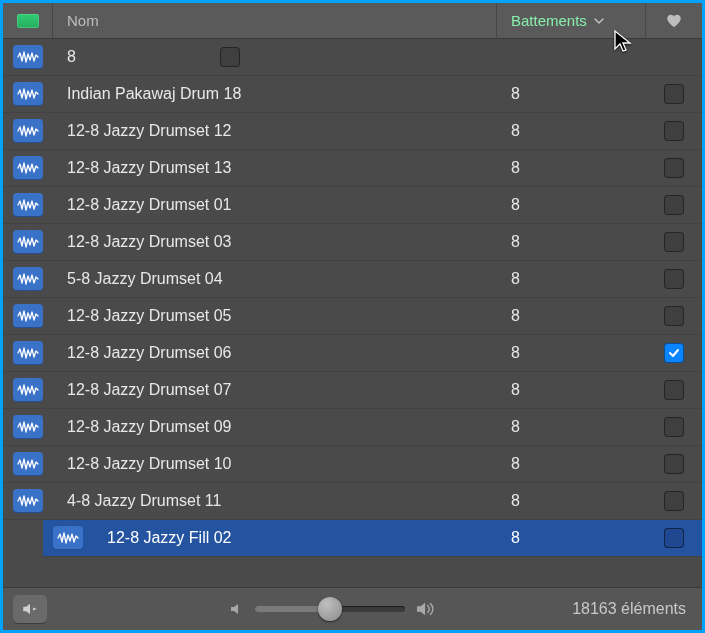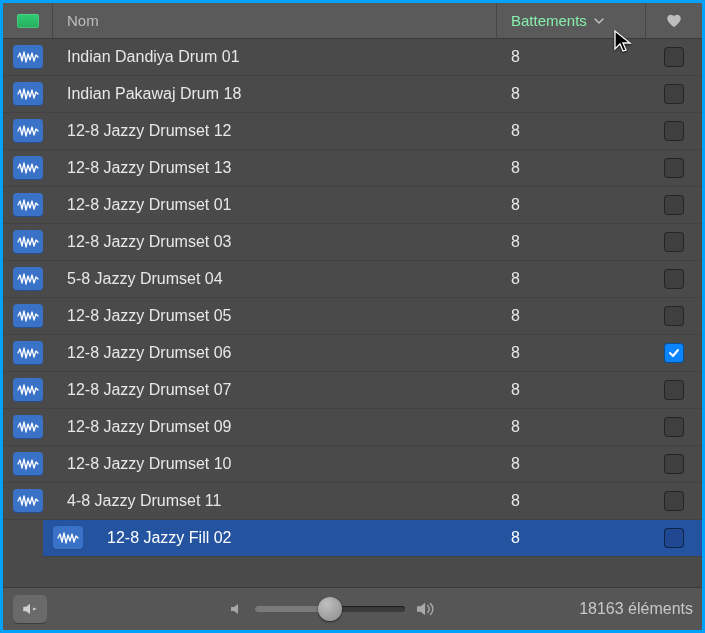--- a/index.html
+++ b/index.html
@@ -91,21 +91,21 @@
   .row.selected .fav-box { background:#1f4890; box-shadow: inset 0 0 0 1px rgba(0,0,0,0.5); }
   .fav-box.checked svg { width:14px; height:14px; display:block; }
 
   
   .footer {
     height: 43px;
     background: #565656;
     border-top: 1px solid #3a3a3a;
     display:flex;
     align-items:center;
-    padding: 0 9px 0 10px;
+    padding: 0 16px 0 10px;
     gap: 12px;
     color:#b8b8b8;
   }
   .play-btn {
     width: 34px; height: 28px;
     background:#6a6a6a;
     border-radius:5px;
     display:flex; align-items:center; justify-content:center;
     box-shadow: 0 1px 0 rgba(0,0,0,0.3);
   }
@@ -180,21 +180,20 @@
 
   <div class="rows" id="rows-container">
       <div class="row">
         <div class="col-icon">
           <div class="loop-tile">
             <svg viewBox="0 0 22 14">
               <polyline points="1,7 3,3 5,11 7,2 9,12 11,4 13,10 15,3 17,11 19,5 21,7" fill="none" stroke="#fff" stroke-width="1.3" stroke-linejoin="round" stroke-linecap="round"></polyline>
             </svg>
           </div>
         </div>
-        <div class="col-name">Indian Dandiya Drum 01</div>
         <div class="col-beats">8</div>
         <div class="col-fav">
           <div class="fav-box"></div>
         </div>
       </div>
       <div class="row">
         <div class="col-icon">
           <div class="loop-tile">
             <svg viewBox="0 0 22 14">
               <polyline points="1,7 3,3 5,11 7,2 9,12 11,4 13,10 15,3 17,11 19,5 21,7" fill="none" stroke="#fff" stroke-width="1.3" stroke-linejoin="round" stroke-linecap="round"></polyline>

